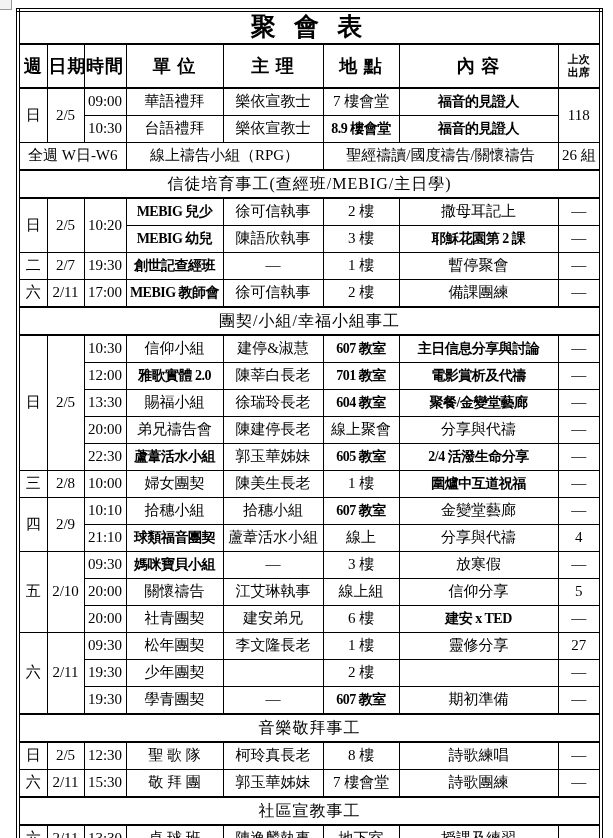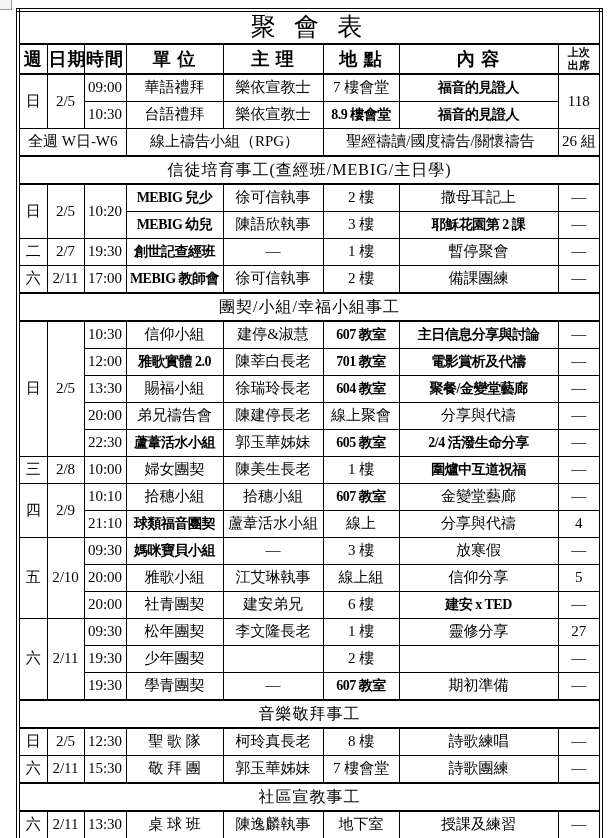--- a/index.html
+++ b/index.html
@@ -30,38 +30,38 @@
     vertical-align:middle;
     padding:0 1px;
     height:26px;
     font-size:15px;
     line-height:1.05;
     overflow:hidden;
     white-space:nowrap;
   }
   td.title-cell{
     font-size:25px;
-    font-weight:normal;
+    font-weight:bold;
     height:31px;
     letter-spacing:6px;
     border-bottom:2px solid #000;
   }
   th{
     font-size:18px;
     font-weight:bold;
     height:28px;
     letter-spacing:1px;
     border-bottom:2px solid #000;
   }
   th.hdr-small{
     font-size:11px;
     letter-spacing:0;
     white-space:normal;
     line-height:1.15;
-    padding:0 4px;
+    padding:7px 4px;
   }
   td.section-cell{
     font-weight:normal;
     font-size:16px;
     letter-spacing:1px;
     border-top:2px solid #000;
     border-bottom:2px solid #000;
   }
   td.tight{font-size:14px;letter-spacing:-0.5px;font-weight:bold;}
 </style>
@@ -237,21 +237,21 @@
         <td rowspan="3">2/10</td>
         <td>09:30</td>
         <td class="tight">媽咪寶貝小組</td>
         <td>—</td>
         <td>3 樓</td>
         <td>放寒假</td>
         <td>—</td>
       </tr>
       <tr>
         <td>20:00</td>
-        <td>雅歌小組</td>
+        <td>關懷禱告</td>
         <td>江艾琳執事</td>
         <td>線上組</td>
         <td>信仰分享</td>
         <td>5</td>
       </tr>
       <tr>
         <td>20:00</td>
         <td>社青團契</td>
         <td>建安弟兄</td>
         <td>6 樓</td>

